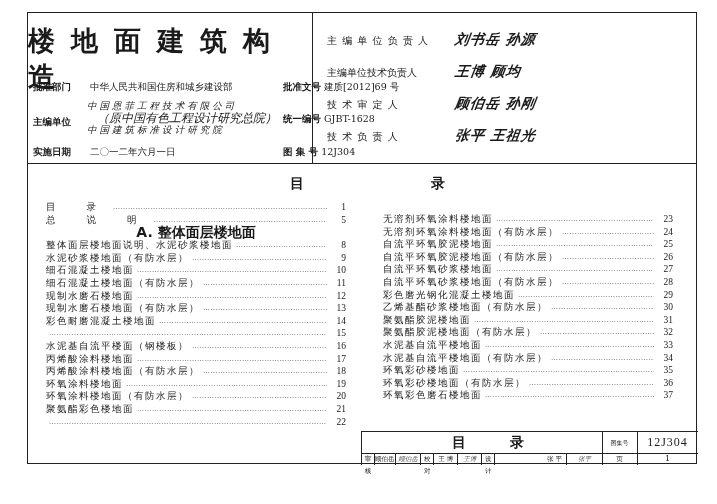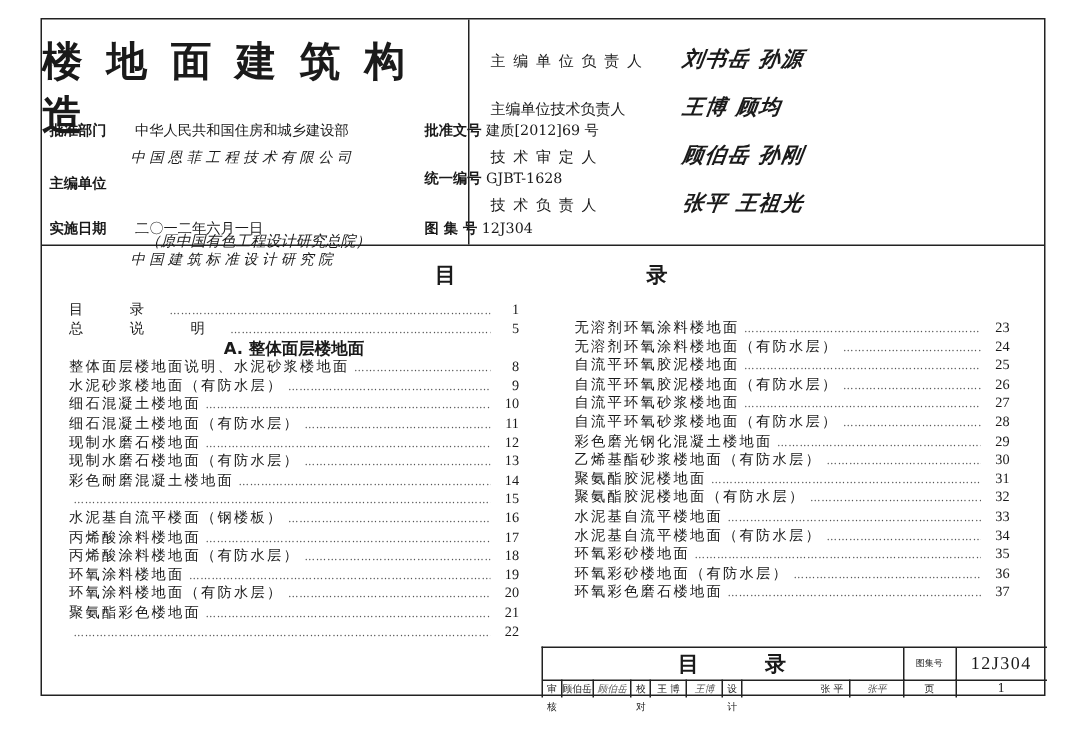--- a/index.html
+++ b/index.html
@@ -13,40 +13,40 @@
     .header-right { position: absolute; left: 284px; top: 0; right: 0; height: 150px;
                     border-left: 1.5px solid #222; }
     .main-title { position: absolute; left: 0; top: 10px; width: 100%; text-align: left;
                   font-size: 27px; font-weight: bold; letter-spacing: 16px;
                   font-family: "DejaVu Sans", "Liberation Sans", sans-serif; }
     .meta-row { position: absolute; left: 5px; font-size: 9.5px; white-space: nowrap; }
     .meta-label { display: inline-block; width: 54px; font-weight: bold; }
     .meta-value { display: inline-block; }
     .meta-right { position: absolute; left: 255px; font-size: 9.5px; white-space: nowrap; }
     .org-block { position: absolute; left: 59px; top: 100px; font-size: 9.5px; line-height: 12px; }
-    .org-block .sub { font-size: 10px; padding-left: 10px; margin-top: 44px; }
+    .org-block .sub { font-size: 12px; padding-left: 10px; }
     .resp-row { position: absolute; left: 14px; font-size: 10px; white-space: nowrap; }
     .resp-label { display: inline-block; width: 125px; letter-spacing: 1px; }
     .sig { display: inline-block; font-family: "DejaVu Serif", serif; font-style: italic;
            font-weight: bold; font-size: 14px; letter-spacing: 1px; transform: skewX(-8deg); }
     .toc-title { position: absolute; top: 162px; left: 0; width: 100%; font-size: 14px;
                  font-weight: bold; font-family: "DejaVu Sans", sans-serif; }
     .toc-title .c1 { position: absolute; left: 262px; }
     .toc-title .c2 { position: absolute; left: 403px; }
     .toc-col { position: absolute; top: 188px; font-size: 9.5px; }
     .toc-left { left: 18px; width: 300px; }
     .toc-right { left: 355px; width: 290px; top: 200px; }
     .toc-row { display: flex; align-items: flex-start; height: 12.6px; line-height: 12.6px; white-space: nowrap; }
     .toc-row .lbl { flex: 0 0 auto; letter-spacing: 1.5px; }
     .toc-row .dots { flex: 1 1 auto; overflow: hidden; color: #555; margin: 0 3px;
                      font-size: 7px; letter-spacing: 0.5px; }
     .toc-row .dots::before { content: "…………………………………………………………………………………………………………………………………………………"; }
     .toc-row .pg { flex: 0 0 auto; width: 16px; text-align: right; font-family: "Liberation Serif", serif; }
     .toc-row.spread .lbl { letter-spacing: 14px; }
-    .section-head { text-align: center; font-weight: bold; font-size: 11px; height: 13px;
+    .section-head { text-align: center; font-weight: bold; font-size: 14px; height: 13px;
                     line-height: 13px; font-family: "DejaVu Sans", sans-serif; }
     .titleblock { position: absolute; left: 333px; top: 418px; width: 337px; height: 34px;
                   border-top: 1.5px solid #222; border-left: 1.5px solid #222; box-sizing: border-box; }
     .tb-name { position: absolute; left: 0; top: 0; width: 240px; height: 21px; border-right: 1px solid #222;
                border-bottom: 1px solid #222; font-size: 14px; font-weight: bold;
                font-family: "DejaVu Sans", sans-serif; }
     .tb-name .n1 { position: absolute; left: 90px; top: 2px; }
     .tb-name .n2 { position: absolute; left: 148px; top: 2px; }
     .tb-setlabel { position: absolute; left: 240px; top: 0; width: 35px; height: 21px; border-right: 1px solid #222;
                    border-bottom: 1px solid #222; font-size: 6px; text-align: center; line-height: 21px; }

